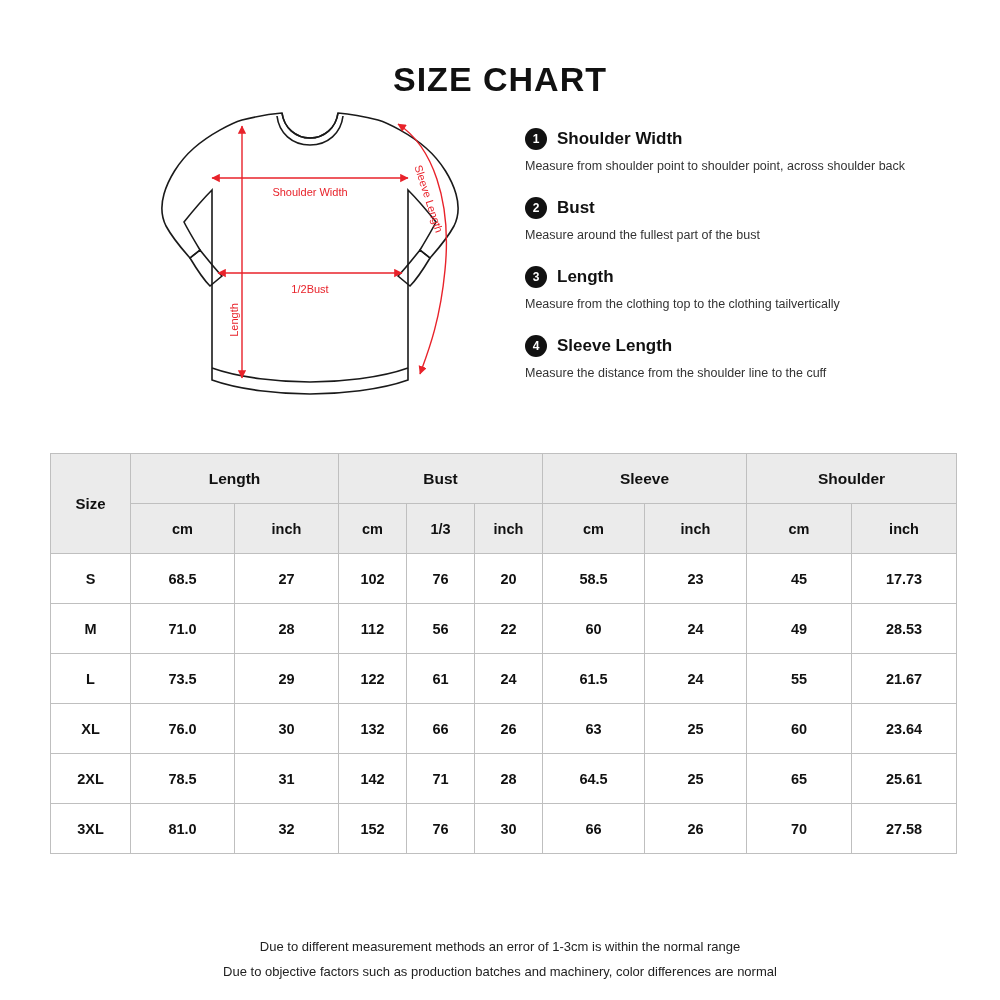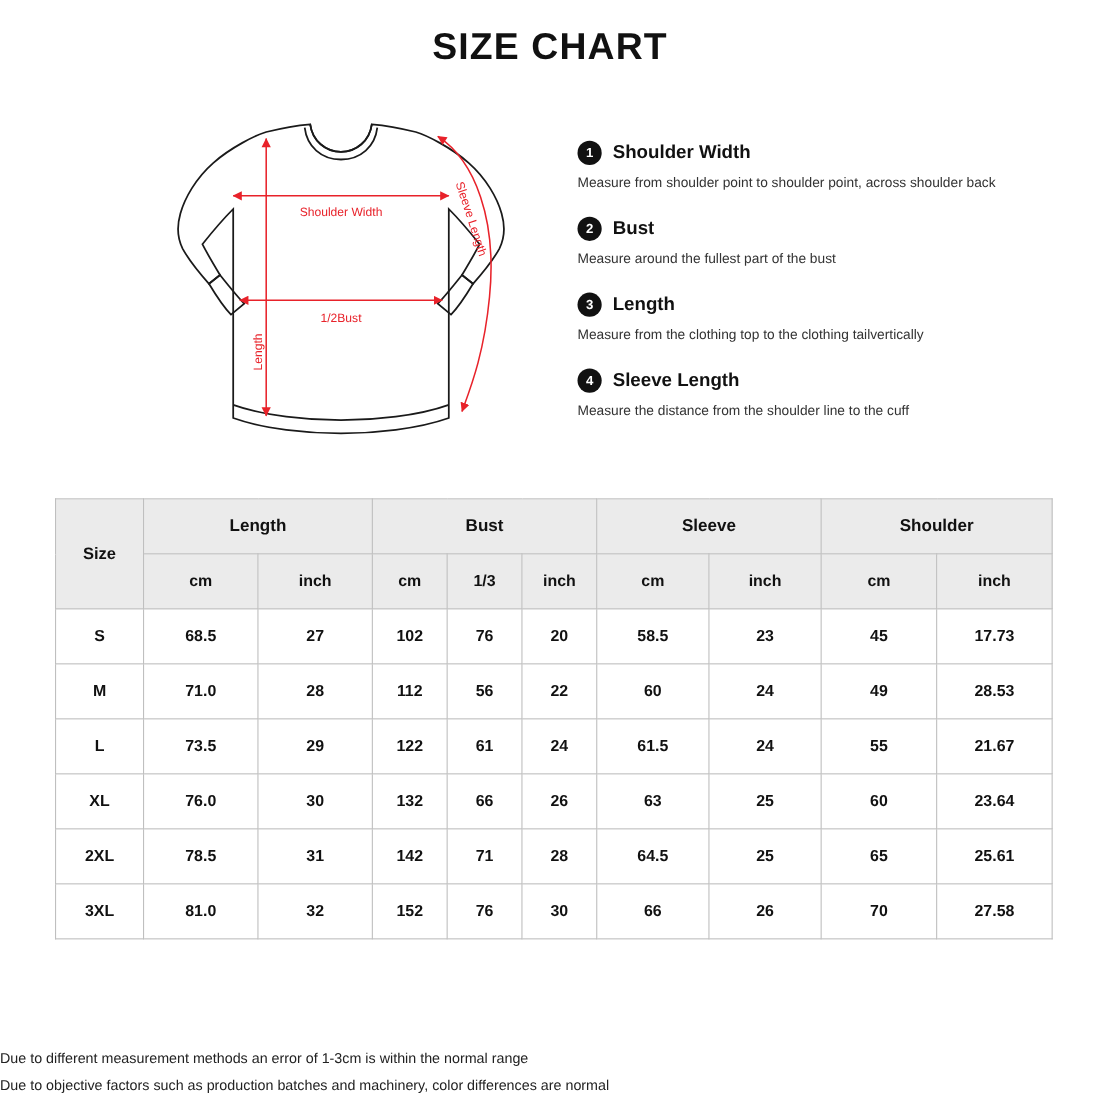--- a/index.html
+++ b/index.html
@@ -18,21 +18,21 @@
   .page {
     width: 1000px;
     height: 1000px;
     position: relative;
   }
   .title {
     text-align: center;
     font-size: 34px;
     font-weight: bold;
     letter-spacing: 1px;
-    padding-top: 24px;
+    padding-top: 60px;
     color: #111;
   }
 
   
   .illustration {
     position: absolute;
     left: 140px;
     top: 90px;
     width: 340px;
     height: 340px;
@@ -119,21 +119,21 @@
   table.size-table tbody td.size-label {
     font-weight: bold;
   }
 
   
   .footnotes {
     position: absolute;
     left: 0;
     top: 935px;
     width: 1000px;
-    margin-top: 15px;
+    text-align: center;
   }
   .footnotes div {
     font-size: 13px;
     color: #222;
     line-height: 1.9;
   }
 </style>
 </head>
 <body>
 

